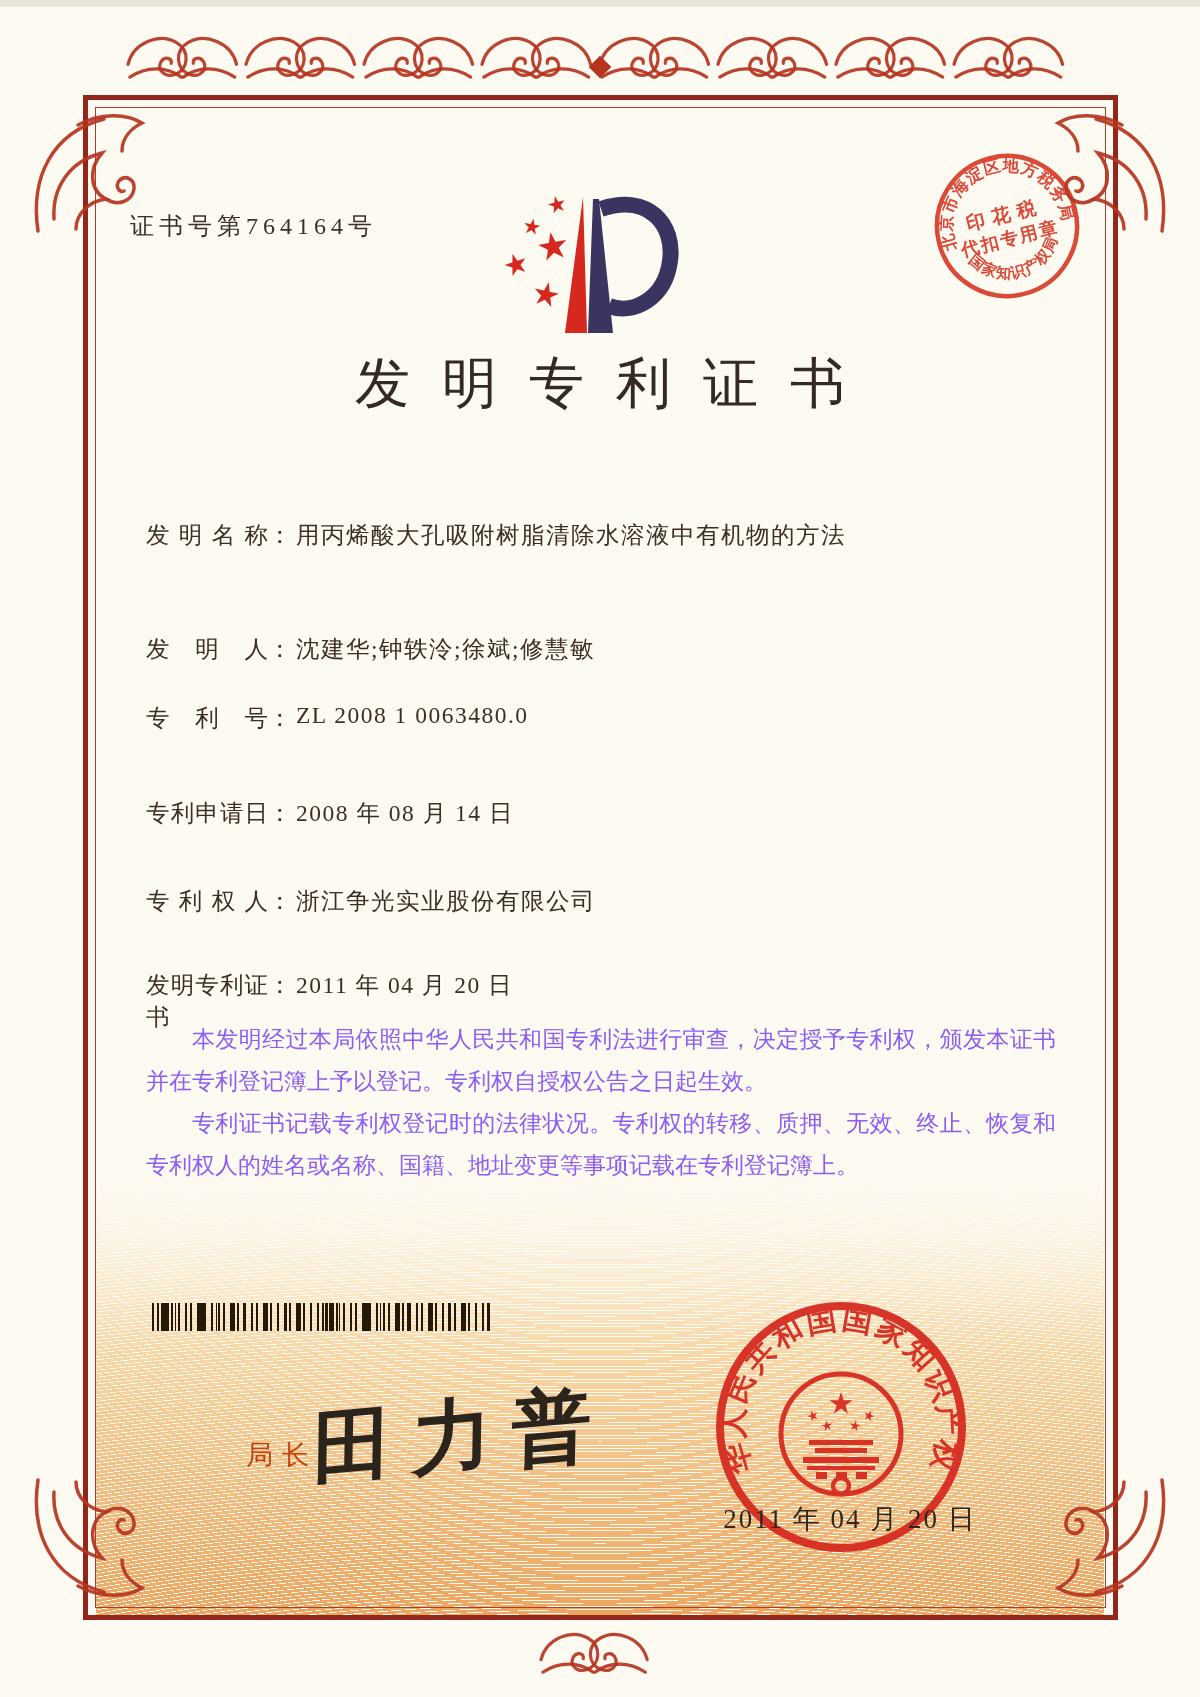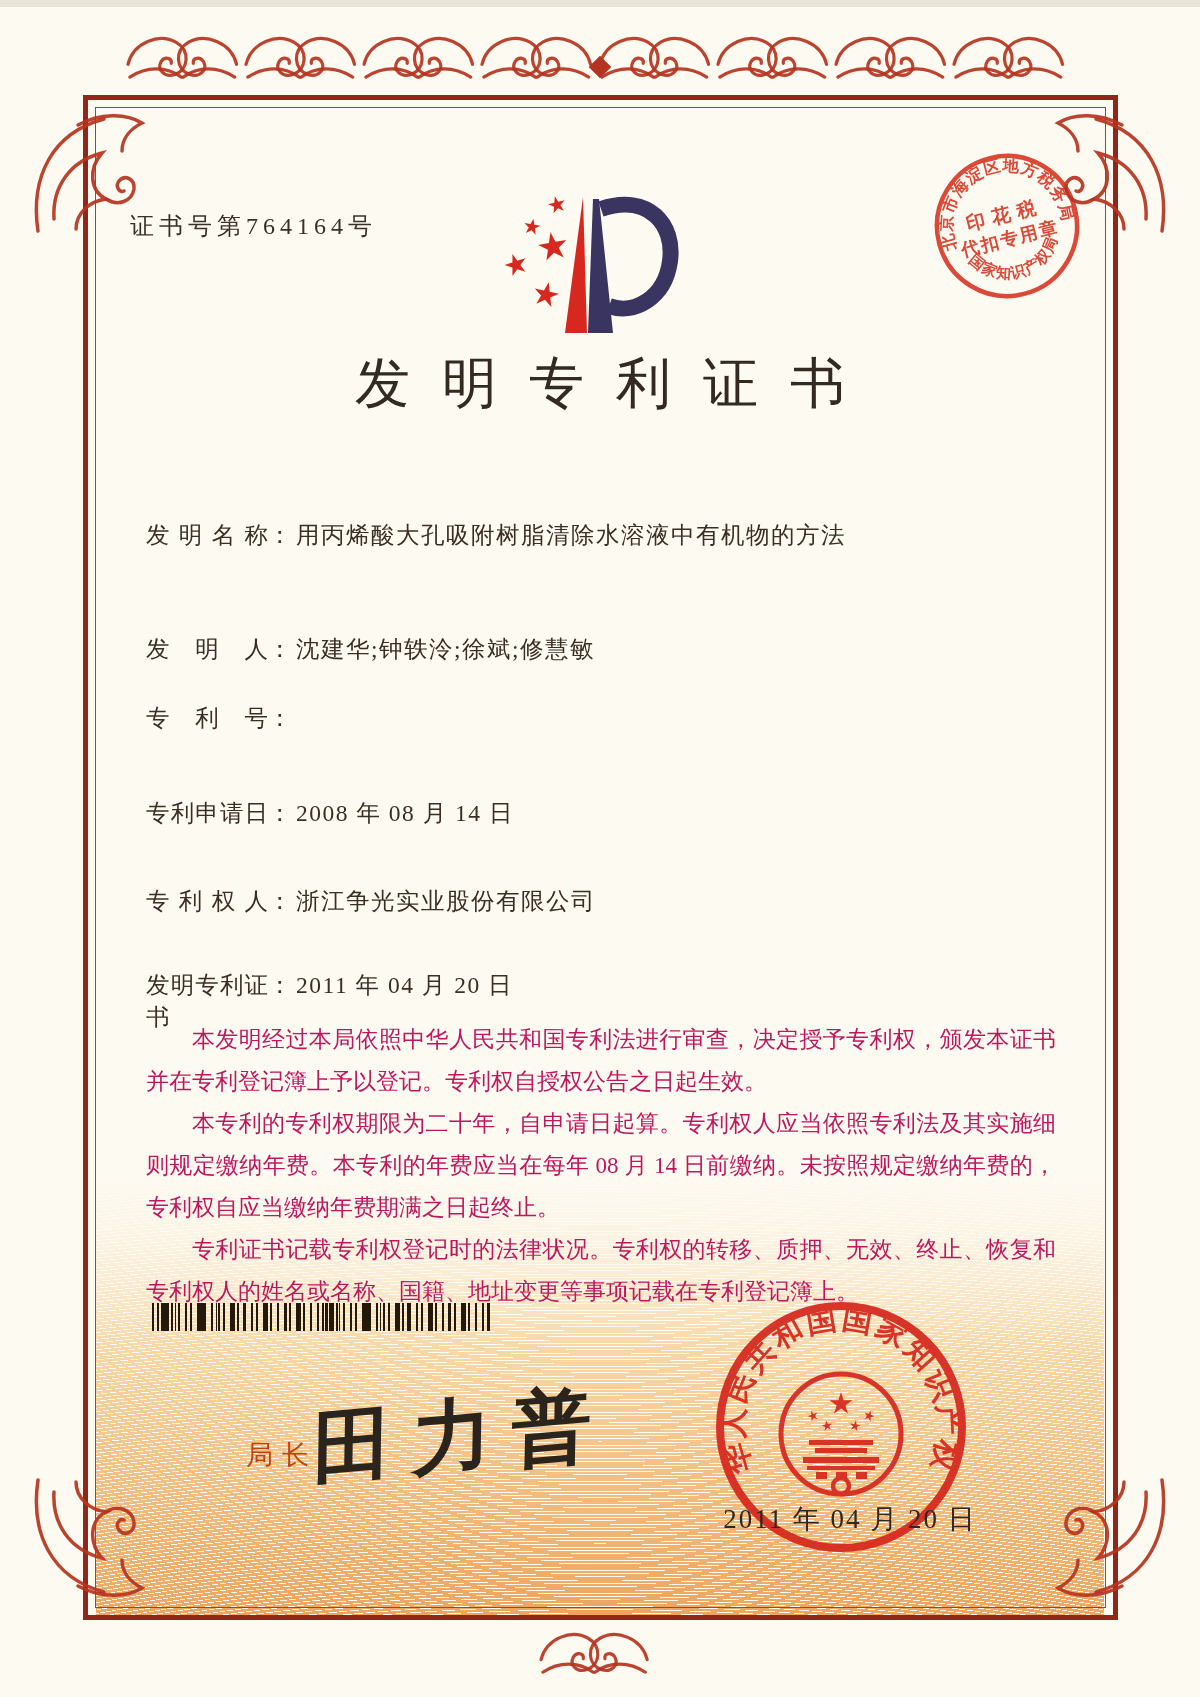--- a/index.html
+++ b/index.html
@@ -31,21 +31,21 @@
     position:absolute;left:0;right:0;top:340px;text-align:center;z-index:2;
     font-size:55px;font-weight:normal;letter-spacing:32px;padding-left:32px;color:#332a22;
   }
   
   .field{position:absolute;left:146px;width:930px;font-size:23.5px;color:#3b2f24;display:flex;z-index:2;}
   .f-label{display:inline-block;width:122px;text-align:justify;text-align-last:justify;flex:0 0 122px;}
   .f-colon{display:inline-block;width:28px;flex:0 0 28px;}
   .f-value{flex:1;letter-spacing:1.5px;font-family:Liberation Serif, serif;}
   
   .paras{position:absolute;left:146px;width:910px;top:1012px;z-index:2;}
-  .paras p{margin:0;font-size:23px;line-height:42px;text-indent:2em;text-align:justify;color:#be185d;}
+  .paras p{margin:0;font-size:23px;line-height:42px;text-indent:2em;text-align:justify;color:#8b5cf6;}
   
   .barcode{
     position:absolute;left:152px;top:1296px;width:338px;height:28px;z-index:2;
     background:
       repeating-linear-gradient(90deg,#241808 0 2px,transparent 2px 5px,#241808 5px 7px,transparent 7px 12px,#241808 12px 17px,transparent 17px 19px,#241808 19px 21px,transparent 21px 26px,#241808 26px 28px,transparent 28px 33px),
       repeating-linear-gradient(90deg,transparent 0 9px,#241808 9px 12px,transparent 12px 23px,#241808 23px 24px,transparent 24px 41px);
   }
   
   .sig-title{position:absolute;left:246px;top:1430px;font-size:27px;letter-spacing:9px;color:#c2410c;z-index:2;}
   .sig-name{
@@ -163,40 +163,40 @@
       <span class="f-value">用丙烯酸大孔吸附树脂清除水溶液中有机物的方法</span>
   </div>
   <div class="field" style="top:626px">
     <span class="f-label">发明人</span>
       <span class="f-colon">：</span>
       <span class="f-value">沈建华;钟轶泠;徐斌;修慧敏</span>
   </div>
   <div class="field" style="top:695px">
     <span class="f-label">专利号</span>
       <span class="f-colon">：</span>
+      <span class="f-value">ZL 2008 1 0063480.0</span>
   </div>
   <div class="field" style="top:790px">
     <span class="f-label">专利申请日</span>
       <span class="f-colon">：</span>
       <span class="f-value">2008 年 08 月 14 日</span>
   </div>
   <div class="field" style="top:878px">
     <span class="f-label">专利权人</span>
       <span class="f-colon">：</span>
       <span class="f-value">浙江争光实业股份有限公司</span>
   </div>
   <div class="field" style="top:962px">
     <span class="f-label">发明专利证书</span>
       <span class="f-colon">：</span>
       <span class="f-value">2011 年 04 月 20 日</span>
   </div>
 
   <div class="paras">
     <p>本发明经过本局依照中华人民共和国专利法进行审查，决定授予专利权，颁发本证书并在专利登记簿上予以登记。专利权自授权公告之日起生效。</p>
-    <p>本专利的专利权期限为二十年，自申请日起算。专利权人应当依照专利法及其实施细则规定缴纳年费。本专利的年费应当在每年 08 月 14 日前缴纳。未按照规定缴纳年费的，专利权自应当缴纳年费期满之日起终止。</p>
     <p>专利证书记载专利权登记时的法律状况。专利权的转移、质押、无效、终止、恢复和专利权人的姓名或名称、国籍、地址变更等事项记载在专利登记簿上。</p>
   </div>
 
   <div class="barcode"></div>
 
   <div class="sig-title">局长</div>
   <div class="sig-name">田力普</div>
 
   <svg class="seal" width="270" height="270" viewBox="0 0 270 270" aria-hidden="true">
     <defs>

